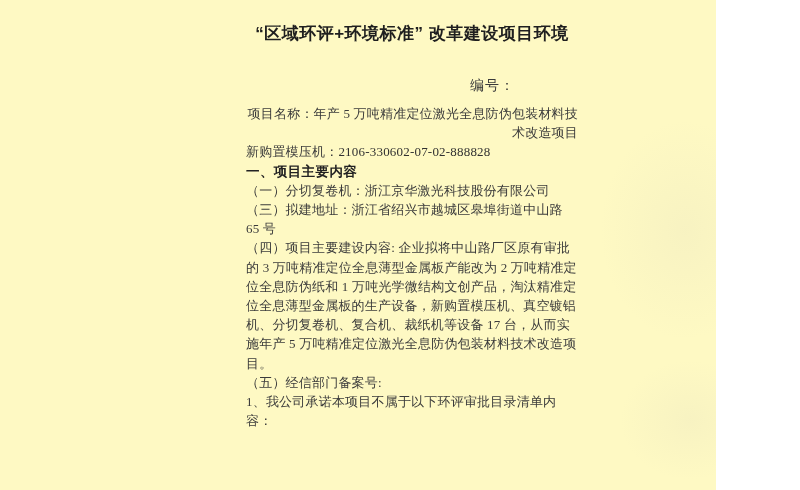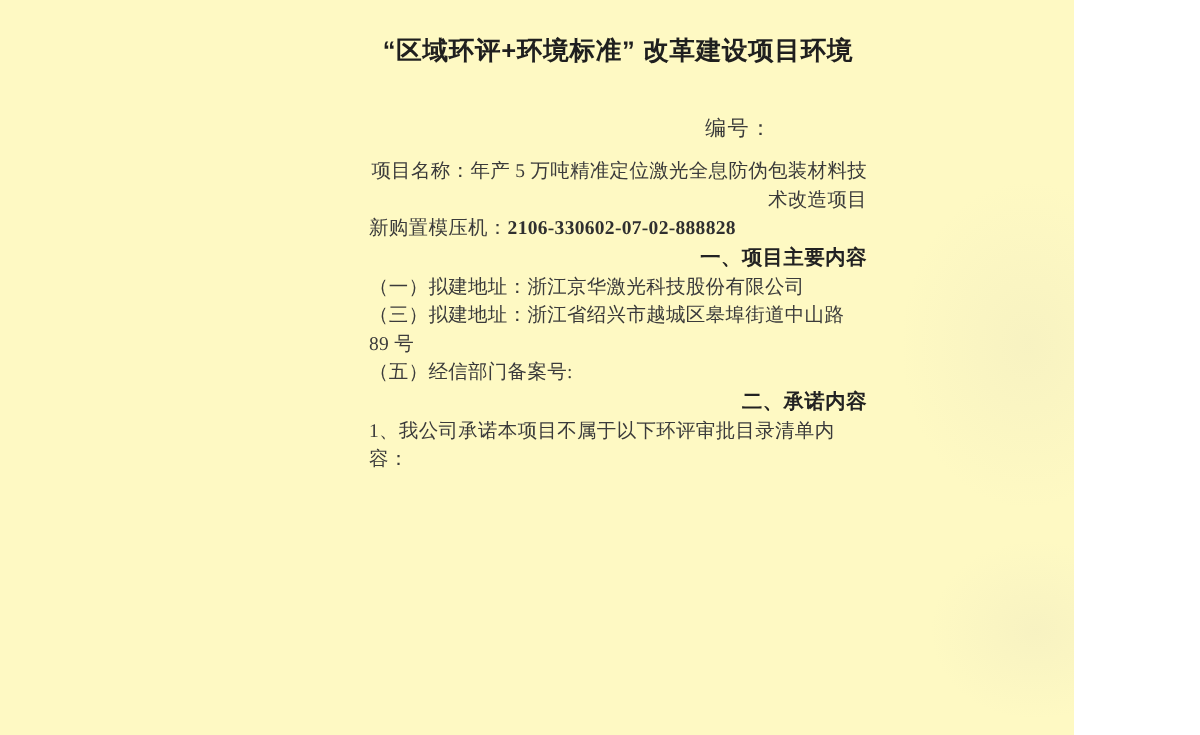--- a/index.html
+++ b/index.html
@@ -65,30 +65,29 @@
     letter-spacing: 0.2px;
     text-align: left;
   }
   .body-flow p { margin: 0; }
   .hang-52 {
     padding-left: 52px;
     text-indent: -52px;
     text-align: right;
   }
   .num-bold {
-    font-weight: bold;
+    font-weight: normal;
     color: #303030;
   }
   .sec-heading {
     font-family: "Liberation Sans", "DejaVu Sans", sans-serif;
     font-weight: bold;
     font-size: 13.5px;
     color: #222222;
     letter-spacing: 0.4px;
-    text-align: right;
   }
 </style>
 </head>
 <body>
 
 <div class="page">
   <div class="scan-smudge smudge-1"></div>
   <div class="scan-smudge smudge-2"></div>
 
   <div class="col">
@@ -101,23 +100,23 @@
 
     <div class="body-flow">
 
       <p class="hang-52"><span>项目名称：</span><span>年产 5 万吨精准定位激光全息防伪包装材料技术改造项目</span></p>
 
       <p><span>新购置模压机：</span><span class="num-bold">2106-330602-07-02-888828</span></p>
 
 
       <p class="sec-heading">一、项目主要内容</p>
 
-      <p>（一）拟建地址：浙江京华激光科技股份有限公司</p>
-      <p>（三）拟建地址：浙江省绍兴市越城区皋埠街道中山路 89 号</p>
+      <p>（一）分切复卷机：浙江京华激光科技股份有限公司</p>
+      <p>（三）拟建地址：浙江省绍兴市越城区皋埠街道中山路 65 号</p>
+      <p>（四）项目主要建设内容: 企业拟将中山路厂区原有审批的 3 万吨精准定位全息薄型金属板产能改为 2 万吨精准定位全息防伪纸和 1 万吨光学微结构文创产品，淘汰精准定位全息薄型金属板的生产设备，新购置模压机、真空镀铝机、分切复卷机、复合机、裁纸机等设备 17 台，从而实施年产 5 万吨精准定位激光全息防伪包装材料技术改造项目。</p>
       <p>（五）经信部门备案号:</p>
 
-      <p class="sec-heading">二、承诺内容</p>
 
       <p>1、我公司承诺本项目不属于以下环评审批目录清单内容：</p>
 
     </div>
   </div>
 </div>
 
 </body></html>

